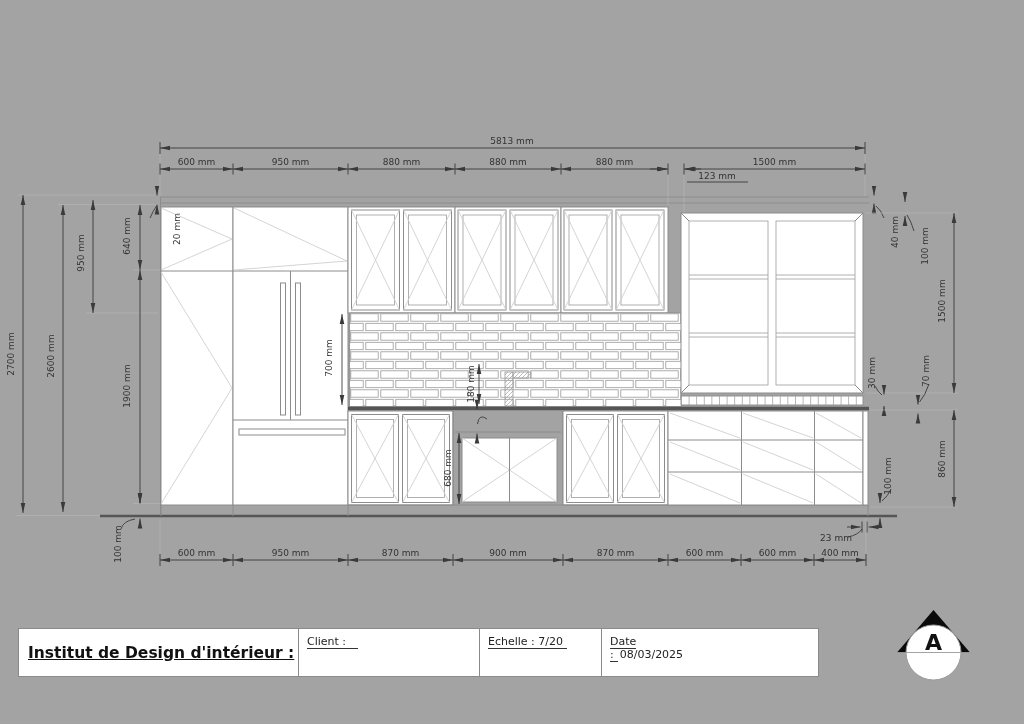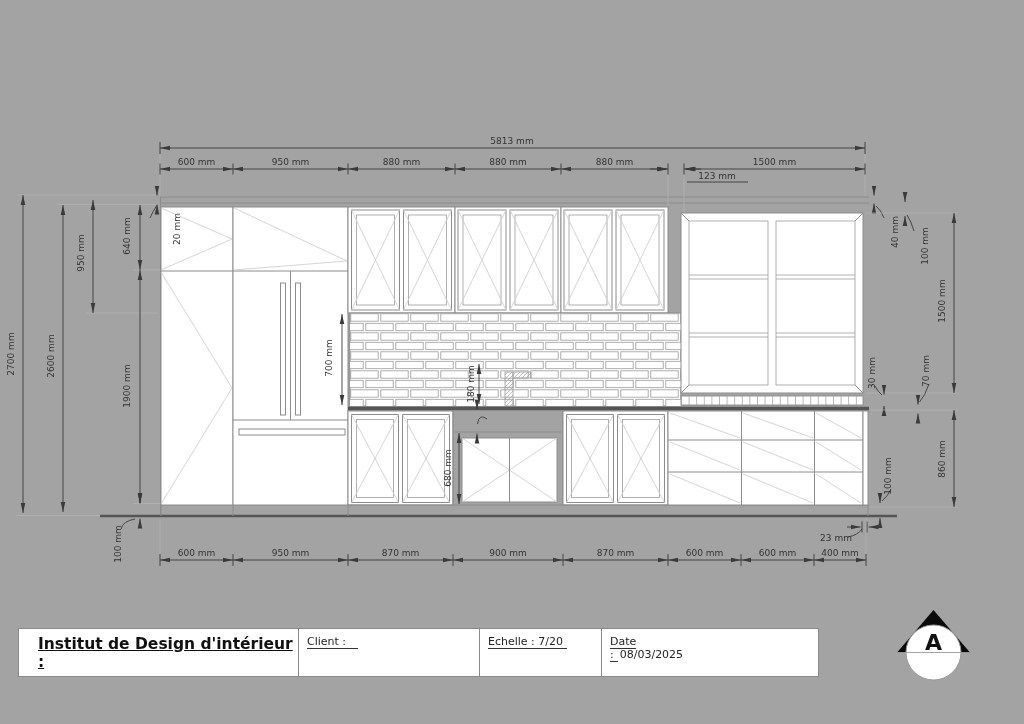--- a/index.html
+++ b/index.html
@@ -10,21 +10,21 @@
   .cabl{stroke:#8c8c8c;stroke-width:1;fill:none;}
   .cabd{stroke:#9c9c9c;stroke-width:.8;fill:none;}
   .lt{stroke:#cfcfcf;stroke-width:.9;fill:none;}
   .dim{stroke:#3a3a3a;stroke-width:.9;fill:none;}
   .ext{stroke:#b5b5b5;stroke-width:.7;fill:none;}
   .tb{position:absolute;left:18px;top:628px;width:801px;height:49px;
       border:1.2px solid #8a8a8a;display:flex;background:#fff;box-sizing:border-box;}
   .tb .cell{box-sizing:border-box;border-left:1.2px solid #8a8a8a;padding:6px 8px;
       font-size:11px;color:#222;}
   .tb .cell.first{border-left:none;display:flex;align-items:center;padding:0 0 0 9px;}
-  .company{font-weight:700;font-size:15.5px;color:#111;text-decoration:underline;margin-left:10px;}
+  .company{font-weight:700;font-size:15.5px;color:#111;text-decoration:underline;}
   .lbl{border-bottom:1px solid #333;padding-right:12px;}
   .val{margin-left:2px;text-align:right;}
 </style>
 </head>
 <body>
 
 <div id="page">
 
 <svg width="1024" height="724" viewBox="0 0 1024 724">
   <defs>

